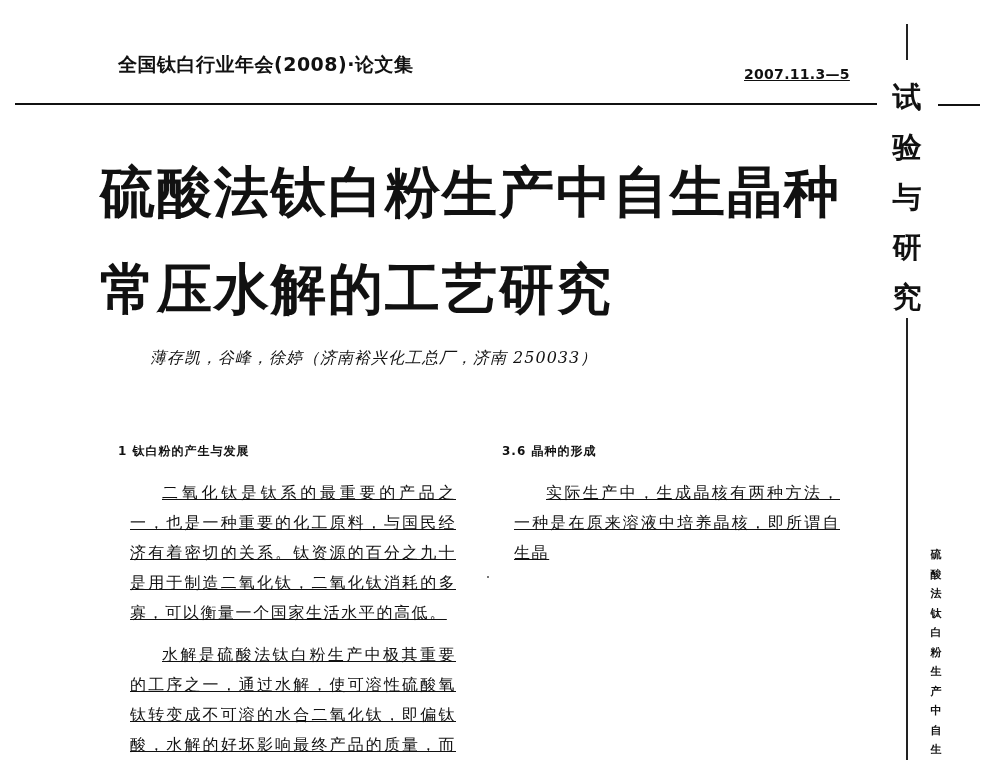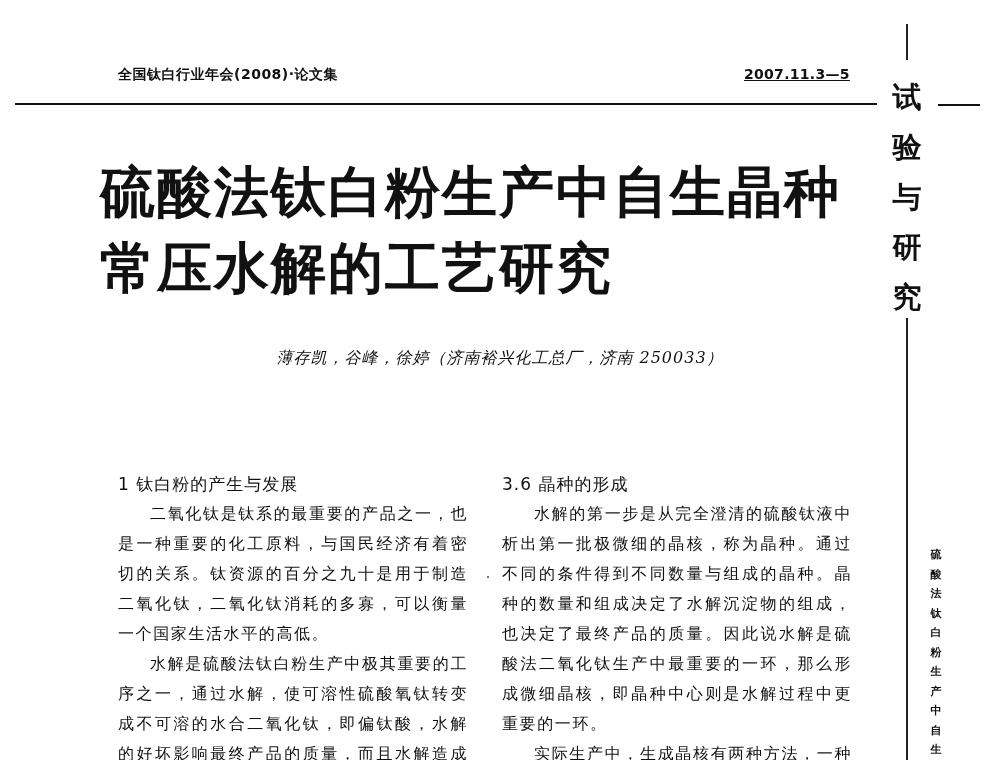--- a/index.html
+++ b/index.html
@@ -4,46 +4,46 @@
   <style>
     html, body { margin: 0; padding: 0; }
     body {
       width: 1000px; height: 760px; overflow: hidden;
       background: #ffffff; color: #111;
       position: relative;
       font-family: "DejaVu Sans", sans-serif;
     }
     .abs { position: absolute; }
     .hdr-left {
-      left: 118px; top: 66px; font-size: 14px; font-weight: bold; letter-spacing: 0.5px;
+      left: 118px; top: 52px; font-size: 19px; font-weight: bold; letter-spacing: 0.5px;
     }
     .hdr-right {
       left: 744px; top: 66px; font-size: 14px; font-weight: bold; letter-spacing: 0.3px; text-decoration: underline;
     }
     .rule-main { left: 15px; top: 103px; width: 862px; height: 2px; background: #111; }
     .rule-side { left: 938px; top: 104px; width: 42px; height: 2px; background: #111; }
     .vline-top { left: 906px; top: 24px; width: 1.5px; height: 36px; background: #222; }
     .vline-bottom { left: 906px; top: 318px; width: 2px; height: 442px; background: #222; }
     .side-char {
       left: 888px; width: 38px; text-align: center;
       font-size: 29px; font-weight: bold; font-family: "DejaVu Serif", serif;
     }
     .title {
       left: 100px; width: 770px; 
       font-size: 55px; font-weight: bold; letter-spacing: 2px;
     }
     .authors {
-      left: 150px; width: 700px; text-align: center; top: 348px;
+      left: 150px; width: 700px; top: 348px;
       font-size: 16px; font-family: "DejaVu Serif", serif; font-style: italic; letter-spacing: 1px;
     }
     .col { width: 350px; font-size: 16px; line-height: 30px; letter-spacing: 1.6px; text-align: justify; }
     .col-left { left: 118px; top: 436px; }
     .col-right { left: 502px; top: 436px; }
-    .sec-head { font-weight: normal; font-size: 17px; letter-spacing: 1px; height: 30px; margin-top: 33px; }
-    .para { text-indent: 2em; margin: 0; }
+    .sec-head { font-weight: bold; font-size: 12px; letter-spacing: 1px; height: 30px; }
+    .para { text-indent: 2em; margin: 12px; text-decoration: underline; }
     .vtext {
       left: 926px; top: 545px; width: 20px;
       font-size: 11px; font-weight: bold; line-height: 19.5px; text-align: center;
       word-break: break-all;
     }
     .dot { left: 487px; top: 576px; width: 2px; height: 2px; background: #777; }
   </style>
 </head>
 <body>
 
@@ -54,31 +54,30 @@
 
 <div class="abs vline-top"></div>
 <div class="abs side-char" style="top:78px;">试</div>
 <div class="abs side-char" style="top:128px;">验</div>
 <div class="abs side-char" style="top:178px;">与</div>
 <div class="abs side-char" style="top:228px;">研</div>
 <div class="abs side-char" style="top:278px;">究</div>
 <div class="abs vline-bottom"></div>
 
 <div class="abs title" style="top:156px;">硫酸法钛白粉生产中自生晶种</div>
-<div class="abs title" style="top:232px;">常压水解的工艺研究</div>
+<div class="abs title" style="top:253px;">常压水解的工艺研究</div>
 
 <div class="abs authors">薄存凯，谷峰，徐婷（济南裕兴化工总厂，济南 250033）</div>
 
 <div class="abs col col-left">
   <div class="sec-head">1  钛白粉的产生与发展</div>
   <p class="para">二氧化钛是钛系的最重要的产品之一，也是一种重要的化工原料，与国民经济有着密切的关系。钛资源的百分之九十是用于制造二氧化钛，二氧化钛消耗的多寡，可以衡量一个国家生活水平的高低。</p>
   <p class="para">水解是硫酸法钛白粉生产中极其重要的工序之一，通过水解，使可溶性硫酸氧钛转变成不可溶的水合二氧化钛，即偏钛酸，水解的好坏影响最终产品的质量，而且水解造成的差错在以后的工序中无法弥补。所以国</p>
 </div>
 
 <div class="abs dot"></div>
 
 <div class="abs col col-right">
   <div class="sec-head">3.6  晶种的形成</div>
-  <p class="para">水解的第一步是从完全澄清的硫酸钛液中析出第一批极微细的晶核，称为晶种。通过不同的条件得到不同数量与组成的晶种。晶种的数量和组成决定了水解沉淀物的组成，也决定了最终产品的质量。因此说水解是硫酸法二氧化钛生产中最重要的一环，那么形成微细晶核，即晶种中心则是水解过程中更重要的一环。</p>
   <p class="para">实际生产中，生成晶核有两种方法，一种是在原来溶液中培养晶核，即所谓自生晶</p>
 </div>
 
 <div class="abs vtext">硫酸法钛白粉生产中自生晶</div>
 
 </body></html>

